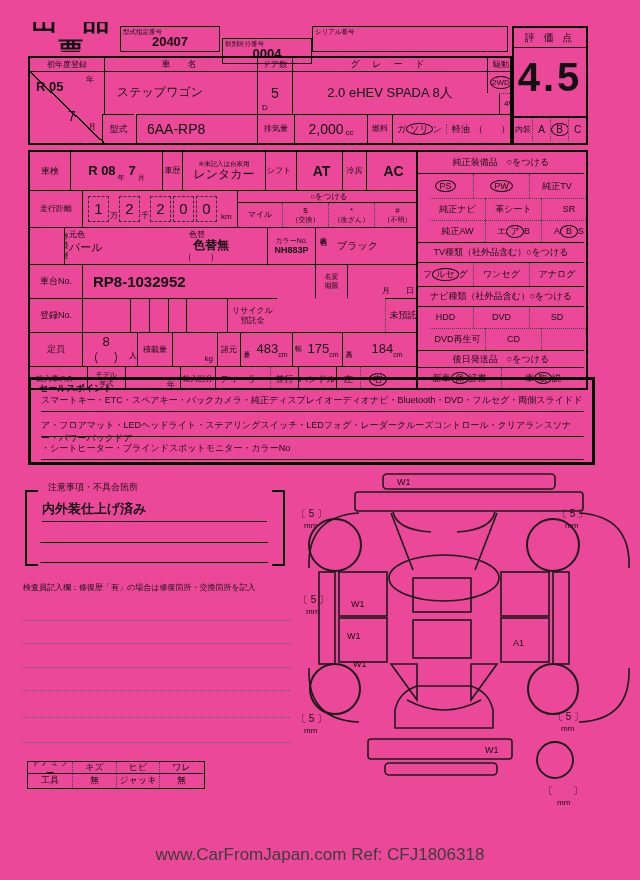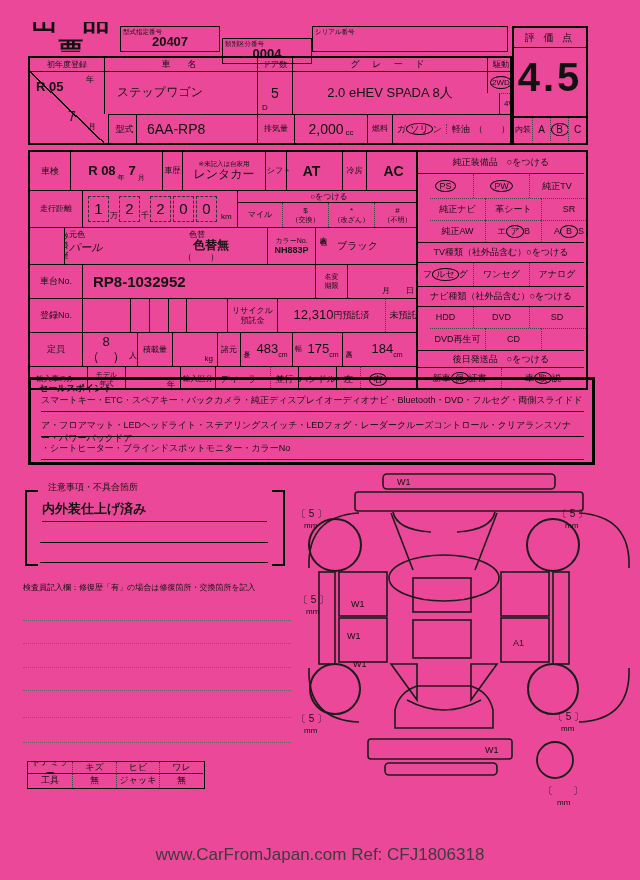--- a/index.html
+++ b/index.html
@@ -90,21 +90,21 @@
       <span class="s8" style="position:absolute;left:4px;bottom:2px;">D</span>
     </div>
 
     <div class="c s13 bl" style="left:262px;top:14px;width:195px;height:42px;">2.0 eHEV SPADA 8人</div>
 
     <div class="c s8 bl" style="left:457px;top:14px;width:27px;height:21px;">
         <span class="sel" style="padding:1px 1px;">2WD</span>
       </div>
     <div class="c s8 bl dt" style="left:457px;top:35px;width:27px;height:21px;">4WD</div>
 
-    <div class="c s9 bt bl" style="left:78px;top:56px;width:32px;height:29px;">型式</div>
+    <div class="c s9 bt bl" style="left:72px;top:56px;width:32px;height:29px;">型式</div>
     <div class="c lft s14 bt bl" style="left:106px;top:56px;width:121px;height:29px;padding-left:10px;">6AA-RP8</div>
     <div class="c s8 bt bl" style="left:227px;top:56px;width:37px;height:29px;text-align:right;">排気量</div>
     <div class="c s14 bt bl" style="left:264px;top:56px;width:73px;height:29px;">
       <span>2,000</span>
         <span class="s8" style="margin:8px 0 0 2px;">cc</span>
     </div>
     <div class="c s8 bt bl" style="left:337px;top:56px;width:25px;height:29px;">燃料</div>
     <div class="c s9 bt bl" style="left:362px;top:56px;width:122px;height:29px;justify-content:space-around;padding:0 2px;">
       <span><span>ガ</span><span class="sel s9">ソリ</span><span>ン</span></span>
       <span class="dl" style="padding-left:5px;">軽油</span>
@@ -120,21 +120,21 @@
         <span class="s7" style="margin:14px 4px 0 2px;font-weight:normal;">年</span>
       <span>7</span>
         <span class="s7" style="margin:14px 0 0 2px;font-weight:normal;">月</span>
     </div>
     <div class="c s8 bl" style="left:132px;top:0;width:20px;height:38px;">車歴</div>
     <div class="c col bl" style="left:152px;top:0;width:83px;height:38px;">
       <span class="s6">※未記入は自家用</span>
       <span class="s12">レンタカー</span>
     </div>
     <div class="c s8 bl" style="left:235px;top:0;width:27px;height:38px;">シフト</div>
-    <div class="c s14 bold bl" style="left:256px;top:0;width:50px;height:38px;">AT</div>
+    <div class="c s14 bold bl" style="left:266px;top:0;width:50px;height:38px;">AT</div>
     <div class="c s8 bl" style="left:312px;top:0;width:24px;height:38px;">冷房</div>
     <div class="c s14 bold bl" style="left:336px;top:0;width:54px;height:38px;text-align:right;">AC</div>
 
     <div class="c s8 bt" style="left:0;top:38px;width:52px;height:37px;">走行距離</div>
     <div class="c lft bt bl" style="left:52px;top:38px;width:155px;height:37px;padding-left:4px;">
       <span class="digit">1</span>
       <span class="s8 btm" style="margin-top:14px;">万</span>
       <span class="digit">2</span>
       <span class="s8" style="margin-top:14px;">千</span>
       <span class="digit">2</span>
@@ -153,21 +153,21 @@
         <span class="s7">（改ざん）</span>
     </div>
     <div class="c col s8 dl" style="left:344px;top:51px;width:46px;height:24px;">
       <span>#</span>
         <span class="s7">（不明）</span>
     </div>
 
     <div class="c s8 bt" style="left:0;top:75px;width:34px;height:37px;padding-left:38px;">外装色</div>
     <div class="c bt bl" style="left:34px;top:75px;width:203px;height:37px;">
       <span class="s8" style="position:absolute;left:4px;top:2px;">元色</span>
-      <span class="s11" style="position:absolute;left:4px;top:13px;font-style:italic;">パール</span>
+      <span class="s11" style="position:absolute;left:4px;top:13px;">パール</span>
       <span class="s8" style="position:absolute;left:124px;top:2px;">色替</span>
       <span class="s12 bold" style="position:absolute;left:128px;top:11px;">色替無</span>
       <span class="s9" style="position:absolute;left:118px;top:24px;">（　　）</span>
     </div>
     <div class="c col bt bl" style="left:237px;top:75px;width:48px;height:37px;">
       <span class="s7">カラーNo.</span>
       <span class="s9 bold">NH883P</span>
     </div>
     <div class="c lft bt bl" style="left:285px;top:75px;width:105px;height:37px;">
       <span class="s7 vert" style="margin-left:3px;height:30px;">内装色</span>
@@ -184,24 +184,20 @@
 
     <div class="c s9 bt" style="left:0;top:146px;width:52px;height:34px;">登録No.</div>
     <div class="c bt bl" style="left:52px;top:146px;width:48px;height:34px;"></div>
     <div class="c bt bl" style="left:100px;top:146px;width:19px;height:34px;"></div>
     <div class="c bt bl" style="left:119px;top:146px;width:19px;height:34px;"></div>
     <div class="c bt bl br" style="left:138px;top:146px;width:19px;height:34px;"></div>
     <div class="c bt" style="left:157px;top:146px;width:40px;height:34px;"></div>
     <div class="c col s8 bt bl" style="left:197px;top:146px;width:50px;height:34px;">
       <span>リサイクル</span>
         <span>預託金</span>
-    </div>
-    <div class="c bt bl" style="left:247px;top:146px;width:108px;height:34px;">
-      <span class="s13">12,310</span>
-        <span class="s9">円預託済</span>
     </div>
     <div class="c s9 bt dl" style="left:355px;top:146px;width:35px;height:34px;">未預託</div>
 
     <div class="c s9 bt" style="left:0;top:180px;width:52px;height:34px;">定員</div>
     <div class="c s13 bt bl" style="left:52px;top:180px;width:55px;height:34px;">
       <span>8（　）</span>
         <span class="s8" style="margin-top:12px;">人</span>
     </div>
     <div class="c s8 bt bl" style="left:107px;top:180px;width:35px;height:34px;">積載量</div>
     <div class="c rgt btm s8 bt bl" style="left:142px;top:180px;width:45px;height:34px;padding:0 4px 3px 0;">kg</div>

